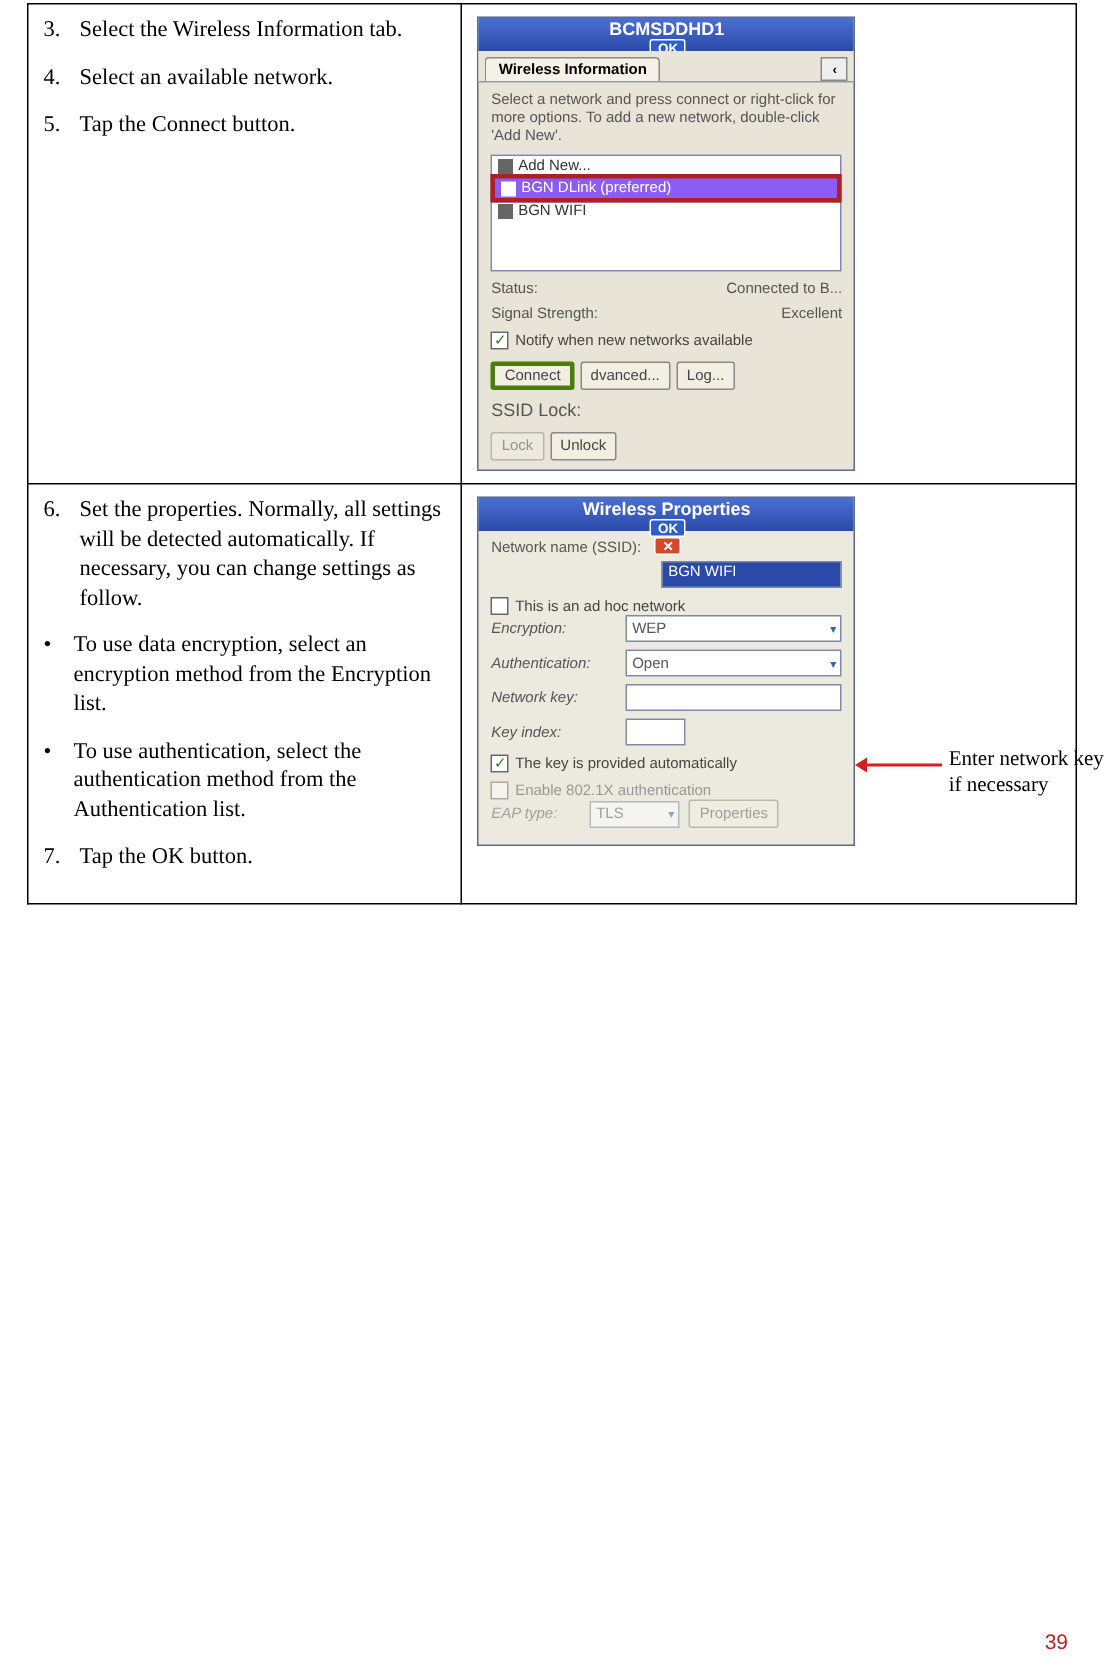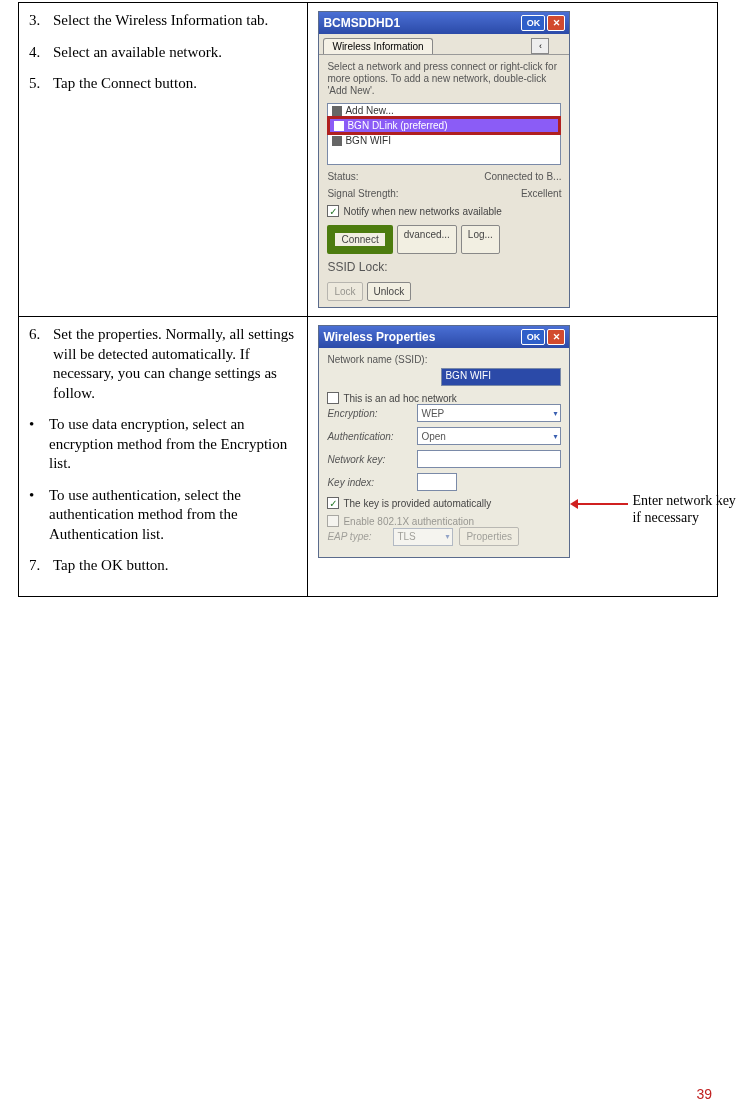--- a/index.html
+++ b/index.html
@@ -43,42 +43,44 @@
     }
     .titlebar {
       background: linear-gradient(#4a6fd4, #2b4aa8);
       color: #fff;
       height: 22px;
       display: flex;
       align-items: center;
       padding: 0 4px;
       font-weight: bold;
       font-size: 12px;
+      flex-direction: column;
     }
     .titlebar .title { flex: 1; }
     .tbtn {
       height: 16px;
       width: 20px;
       margin-left: 2px;
       border: 1px solid #fff;
       border-radius: 2px;
       display: flex;
       align-items: center;
       justify-content: center;
       font-size: 9px;
       font-weight: bold;
     }
     .tbtn.ok { background: #2e5fc9; color:#fff; width:24px; }
     .tbtn.close { background: #d24a2e; color:#fff; width:18px; }
     .tabrow {
       display: flex;
       background: #e8e4d8;
-      padding: 4px 20px 0 4px;
+      padding: 4px 4px 0 4px;
       border-bottom: 1px solid #999;
       position: relative;
+      font-weight: bold;
     }
     .tab {
       border: 1px solid #888;
       border-bottom: none;
       background: #f5f1e6;
       padding: 2px 8px;
       font-size: 10px;
       border-radius: 3px 3px 0 0;
     }
     .tabscroll {
@@ -90,21 +92,21 @@
       display: flex;
       align-items: center;
       justify-content: center;
       font-size: 9px;
     }
     .panel { padding: 6px 8px; color:#444; }
     .helptext { font-size: 10px; line-height: 1.2; margin-bottom: 6px; color:#555; }
     .netlist {
       border: 1px solid #7a8aa8;
       background: #fff;
-      height: 62px;
+      height: 78px;
       font-size: 10px;
       text-align: right;
     }
     .netitem { padding: 1px 4px; display:flex; align-items:center; gap:3px; color:#333; }
     .netitem .sig { width:10px; height:10px; background:#666; display:inline-block; }
     .netitem.sel {
       background: #8b5cf6;
       color: #fff;
       border: 3px solid #b02020;
       margin: -1px;
@@ -113,21 +115,21 @@
     .chkrow { display:flex; align-items:center; gap:4px; font-size:10px; margin-top:6px; color:#444; }
     .chkbox { width:12px; height:12px; border:1px solid #666; background:#fff; display:flex; align-items:center; justify-content:center; font-size:10px; color:#2a7a2a; }
     .btnrow { display:flex; gap:4px; margin-top:8px; }
     .wbtn {
       border: 1px solid #888;
       background: #f2efe2;
       padding: 3px 6px;
       font-size: 10px;
       border-radius: 2px;
     }
-    .wbtn.hl { border: 8px solid #4d7c0f; padding:1px 6px; }
+    .wbtn.hl { border: 3px solid #4d7c0f; padding:1px 6px; }
     .ssidlock { font-size:12px; margin-top:6px; color:#555; }
 
     
     .scr2 {
       width: 252px;
       border: 1px solid #5a6b8c;
       font-family: Tahoma, Arial, sans-serif;
       font-size: 11px;
       background: #eceadf;
       filter: blur(0.3px);

